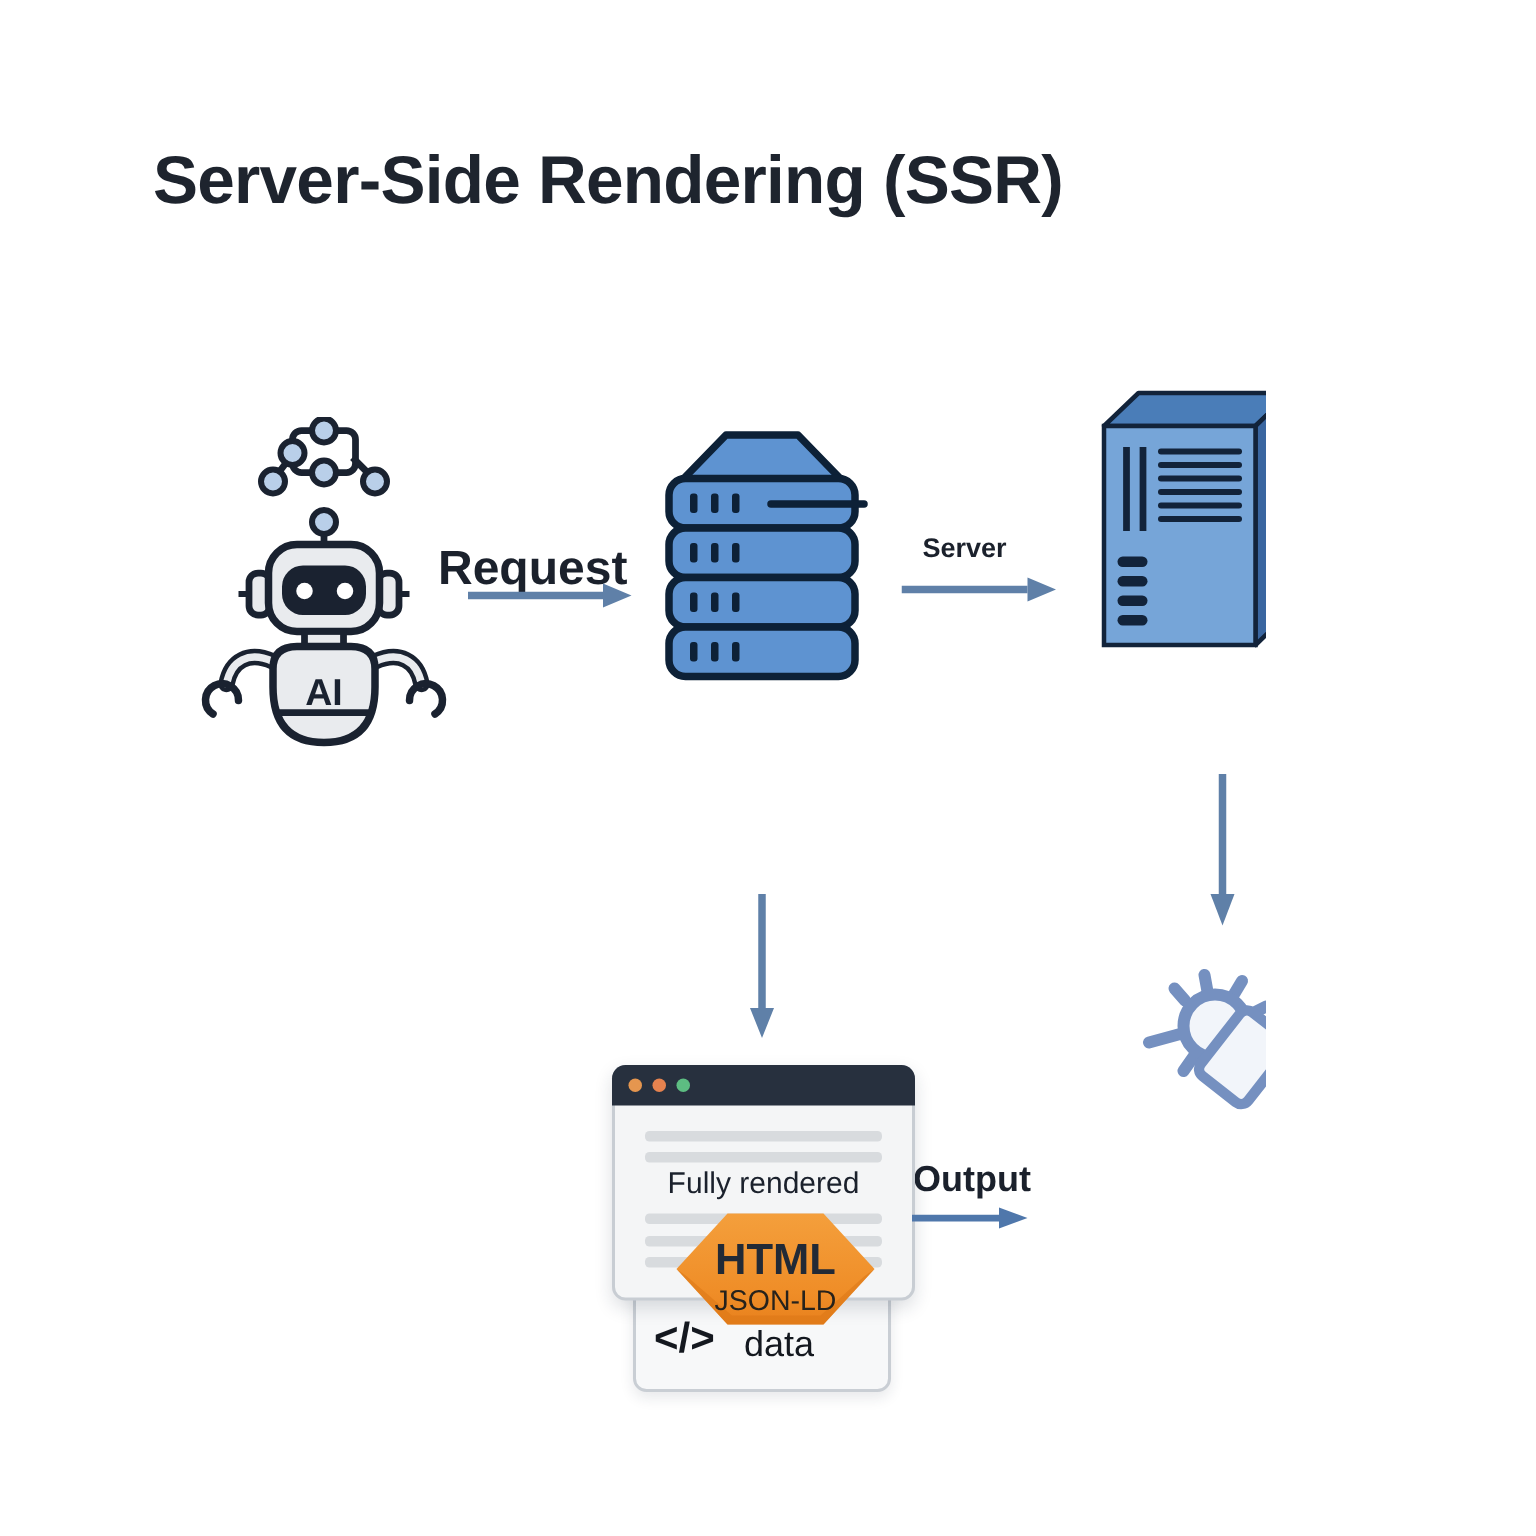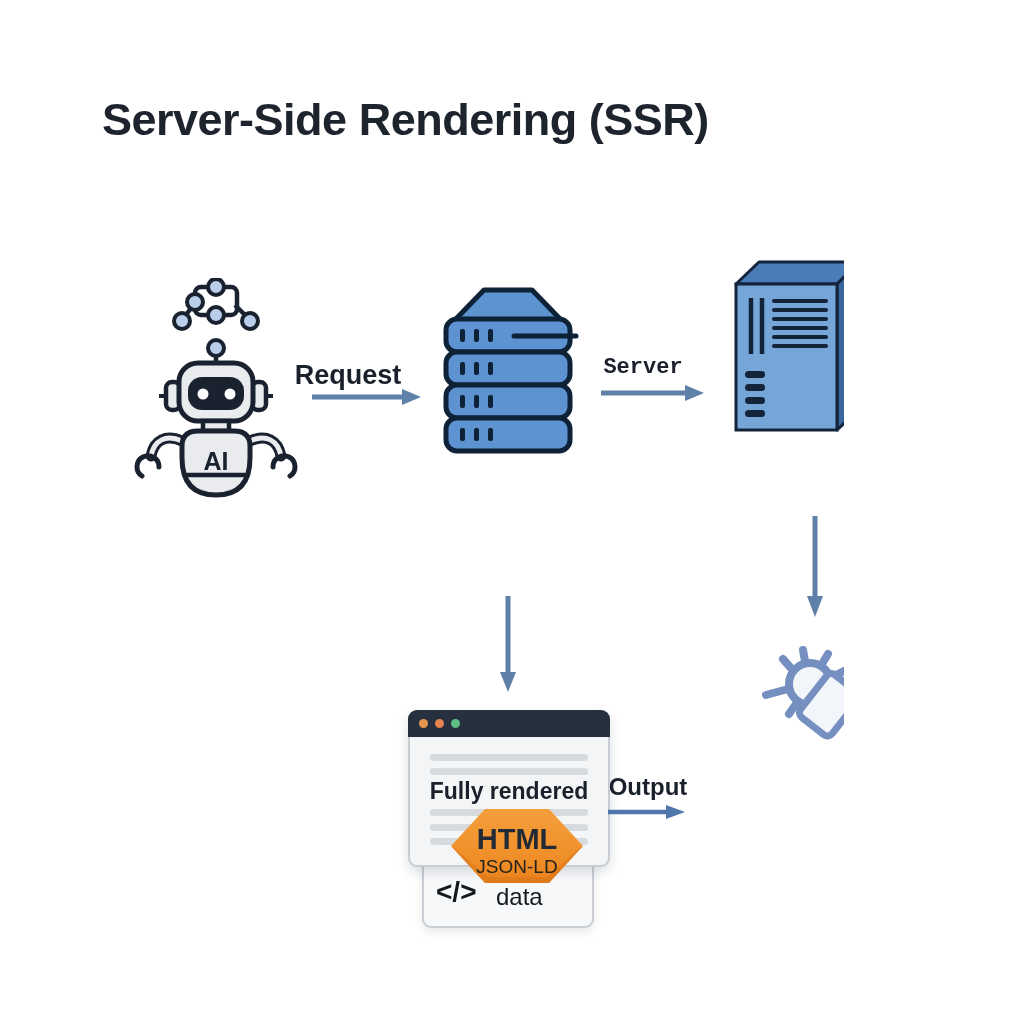--- a/index.html
+++ b/index.html
@@ -8,37 +8,37 @@
 
   .title{position:absolute;left:102px;top:94px;font-size:45px;font-weight:700;color:#1e242e;letter-spacing:-0.5px;}
 
   .node-label{position:absolute;font-weight:700;color:#1b212c;text-align:center;line-height:1.22;}
   .label-ai{left:102px;top:526px;width:208px;font-size:33px;}
   .label-ssr{left:400px;top:492px;width:216px;font-size:33px;}
   .label-planik{left:722px;top:452px;width:180px;font-size:33px;}
   .label-structured{left:702px;top:760px;width:216px;font-size:31px;}
 
   .arrow-label{position:absolute;font-weight:600;color:#1b212c;text-align:center;}
-  .lbl-request{left:292px;top:360px;width:112px;font-size:27px;}
-  .lbl-server{left:592px;top:355px;width:102px;font-size:22px;font-family:Liberation Mono, monospace;}
+  .lbl-request{left:292px;top:360px;width:112px;font-size:32px;}
+  .lbl-server{left:592px;top:355px;width:102px;font-size:18px;}
   .lbl-output{left:600px;top:773px;width:96px;font-size:24px;}
 
   .abs{position:absolute;}
 
   
   .browser{position:absolute;left:408px;top:710px;width:198px;height:153px;background:#f4f5f6;
            border:2px solid #c8cdd3;border-radius:9px;box-shadow:0 5px 12px rgba(30,40,60,.15);z-index:2;}
   .browser-header{position:absolute;left:-2px;top:-2px;right:-2px;height:27px;background:#27303e;
            border-radius:9px 9px 0 0;}
   .dot{position:absolute;top:9px;width:9px;height:9px;border-radius:50%;}
   .dot1{left:11px;background:#e5964f;}
   .dot2{left:27px;background:#e5824f;}
   .dot3{left:43px;background:#5dbd82;}
   .bline{position:absolute;left:20px;right:20px;height:7px;border-radius:3px;background:#d8dbde;}
-  .browser-text{position:absolute;left:0;right:0;top:66px;text-align:center;font-size:23px;font-weight:700;color:#1b212c;}
+  .browser-text{position:absolute;left:0;right:0;top:66px;text-align:center;font-size:20px;font-weight:400;color:#1b212c;}
 
   
   .code-card{position:absolute;left:422px;top:852px;width:168px;height:72px;background:#f7f8f9;
              border:2px solid #c9ced4;border-radius:9px;box-shadow:0 4px 9px rgba(30,40,60,.10);z-index:1;}
   .code-glyph{position:absolute;left:12px;top:22px;font-size:28px;font-weight:700;color:#14181f;}
   .code-caption{position:absolute;left:72px;top:29px;font-size:24px;color:#14181f;}
 
   .hex-svg{position:absolute;left:448px;top:805px;width:138px;height:82px;z-index:3;}
 
   svg text{font-family:"Liberation Sans", sans-serif;}

